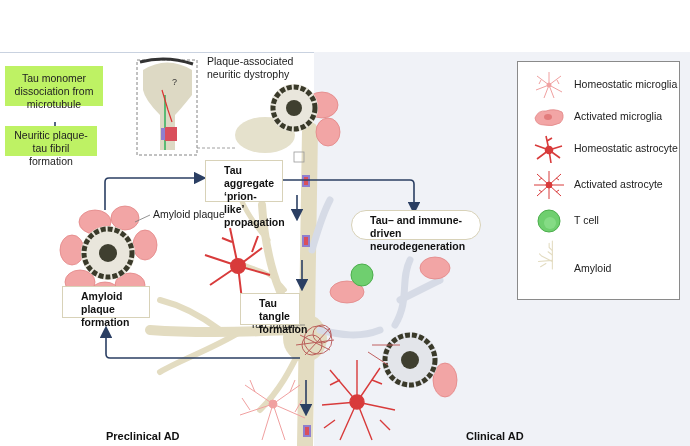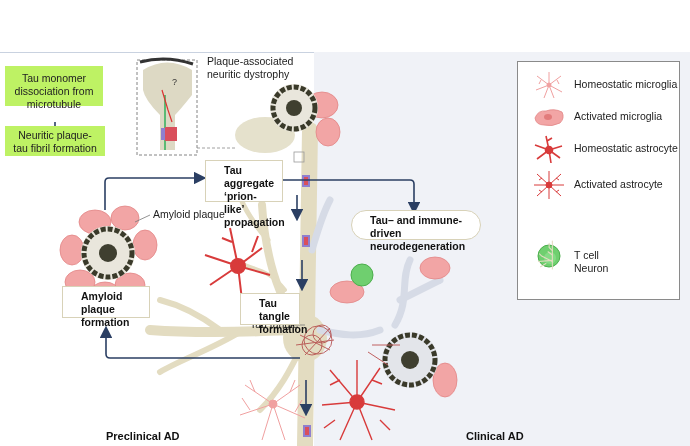--- a/index.html
+++ b/index.html
@@ -138,21 +138,21 @@
   <g stroke="#f0a0a0" stroke-width="1" fill="none">
     <circle cx="273" cy="404" r="4" fill="#f0a0a0"></circle>
     <path d="M273,404 L245,385 M273,404 L300,385 M273,404 L240,415 M273,404 L305,418 M273,404 L262,440 M273,404 L285,440 M255,392 L250,380 M290,392 L295,380 M250,410 L242,398 M295,412 L302,400"></path>
   </g>
 
   <path d="M150,215 L135,222" stroke="#777" stroke-width="0.8"></path>
   <path d="M292,325 L305,325" stroke="#777" stroke-width="0.8"></path>
 </svg>
 
 <div class="note" style="left:5px;top:66px;width:98px;height:40px;padding-top:6px;">Tau monomer dissociation from microtubule</div>
-<div class="note" style="left:5px;top:126px;width:100px;height:30px;">Neuritic plaque-tau fibril formation</div>
+<div class="note" style="left:5px;top:126px;width:92px;height:30px;">Neuritic plaque-tau fibril formation</div>
 
 <div class="label" style="left:207px;top:55px;width:110px;">Plaque-associated neuritic dystrophy</div>
 <div class="label" style="left:153px;top:208px;">Amyloid plaque</div>
 <div class="label" style="left:250px;top:318px;">Tau tangle</div>
 
 <div class="box" style="left:205px;top:160px;width:78px;height:42px;">Tau aggregate ‘prion-like’ propagation</div>
 <div class="box" style="left:62px;top:286px;width:88px;height:32px;">Amyloid plaque formation</div>
 <div class="box" style="left:240px;top:293px;width:60px;height:32px;">Tau tangle formation</div>
 <div class="box" style="left:351px;top:210px;width:130px;height:30px;border-radius:15px;">Tau– and immune-driven neurodegeneration</div>
 
@@ -187,33 +187,33 @@
   </div>
   <div class="leg-item" style="top:108px;">
     <svg class="leg-icon" viewBox="0 0 34 30" width="34" height="30" style="left:14px;">
       <g stroke="#d83b3b" stroke-width="1" fill="none">
           <circle cx="17" cy="15" r="3" fill="#d83b3b"></circle>
       <path d="M17,15 L17,1 M17,15 L5,4 M17,15 L29,4 M17,15 L2,15 M17,15 L32,15 M17,15 L5,26 M17,15 L29,26 M17,15 L17,29 M10,8 L7,10 M24,8 L27,10 M10,22 L7,20 M24,22 L27,20"></path>
         </g>
     </svg>
     <span class="leg-text">Activated astrocyte</span>
   </div>
-  <div class="leg-item" style="top:144px;margin-top:35px;">
+  <div class="leg-item" style="top:144px;">
     <svg class="leg-icon" viewBox="0 0 34 30" width="34" height="30" style="left:14px;">
       <circle cx="17" cy="15" r="11" fill="#6fcf6f" stroke="#4cae4c"></circle>
       <circle cx="18" cy="17" r="6" fill="#8fe08f" opacity="0.7"></circle>
     </svg>
     <span class="leg-text">T cell</span>
   </div>
   <div class="leg-item" style="top:178px;height:56px;">
     <svg class="leg-icon" viewBox="0 0 40 56" width="40" height="56" style="left:12px;">
       <g stroke="#e3dcc1" stroke-width="2" fill="none" stroke-linecap="round">
         <path d="M30,2 L30,54"></path>
           <path d="M30,38 L4,40"></path>
           <path d="M30,20 L24,14 L24,6"></path>
         <path d="M30,40 L10,30 L6,26"></path>
           <path d="M18,44 L8,50"></path>
           <path d="M30,28 L22,22"></path>
       </g>
     </svg>
-    <span class="leg-text" style="top:22px;">Neuron</span>
+    <span class="leg-text" style="top:22px;">Amyloid</span>
   </div>
 </div>
 
 </body></html>

